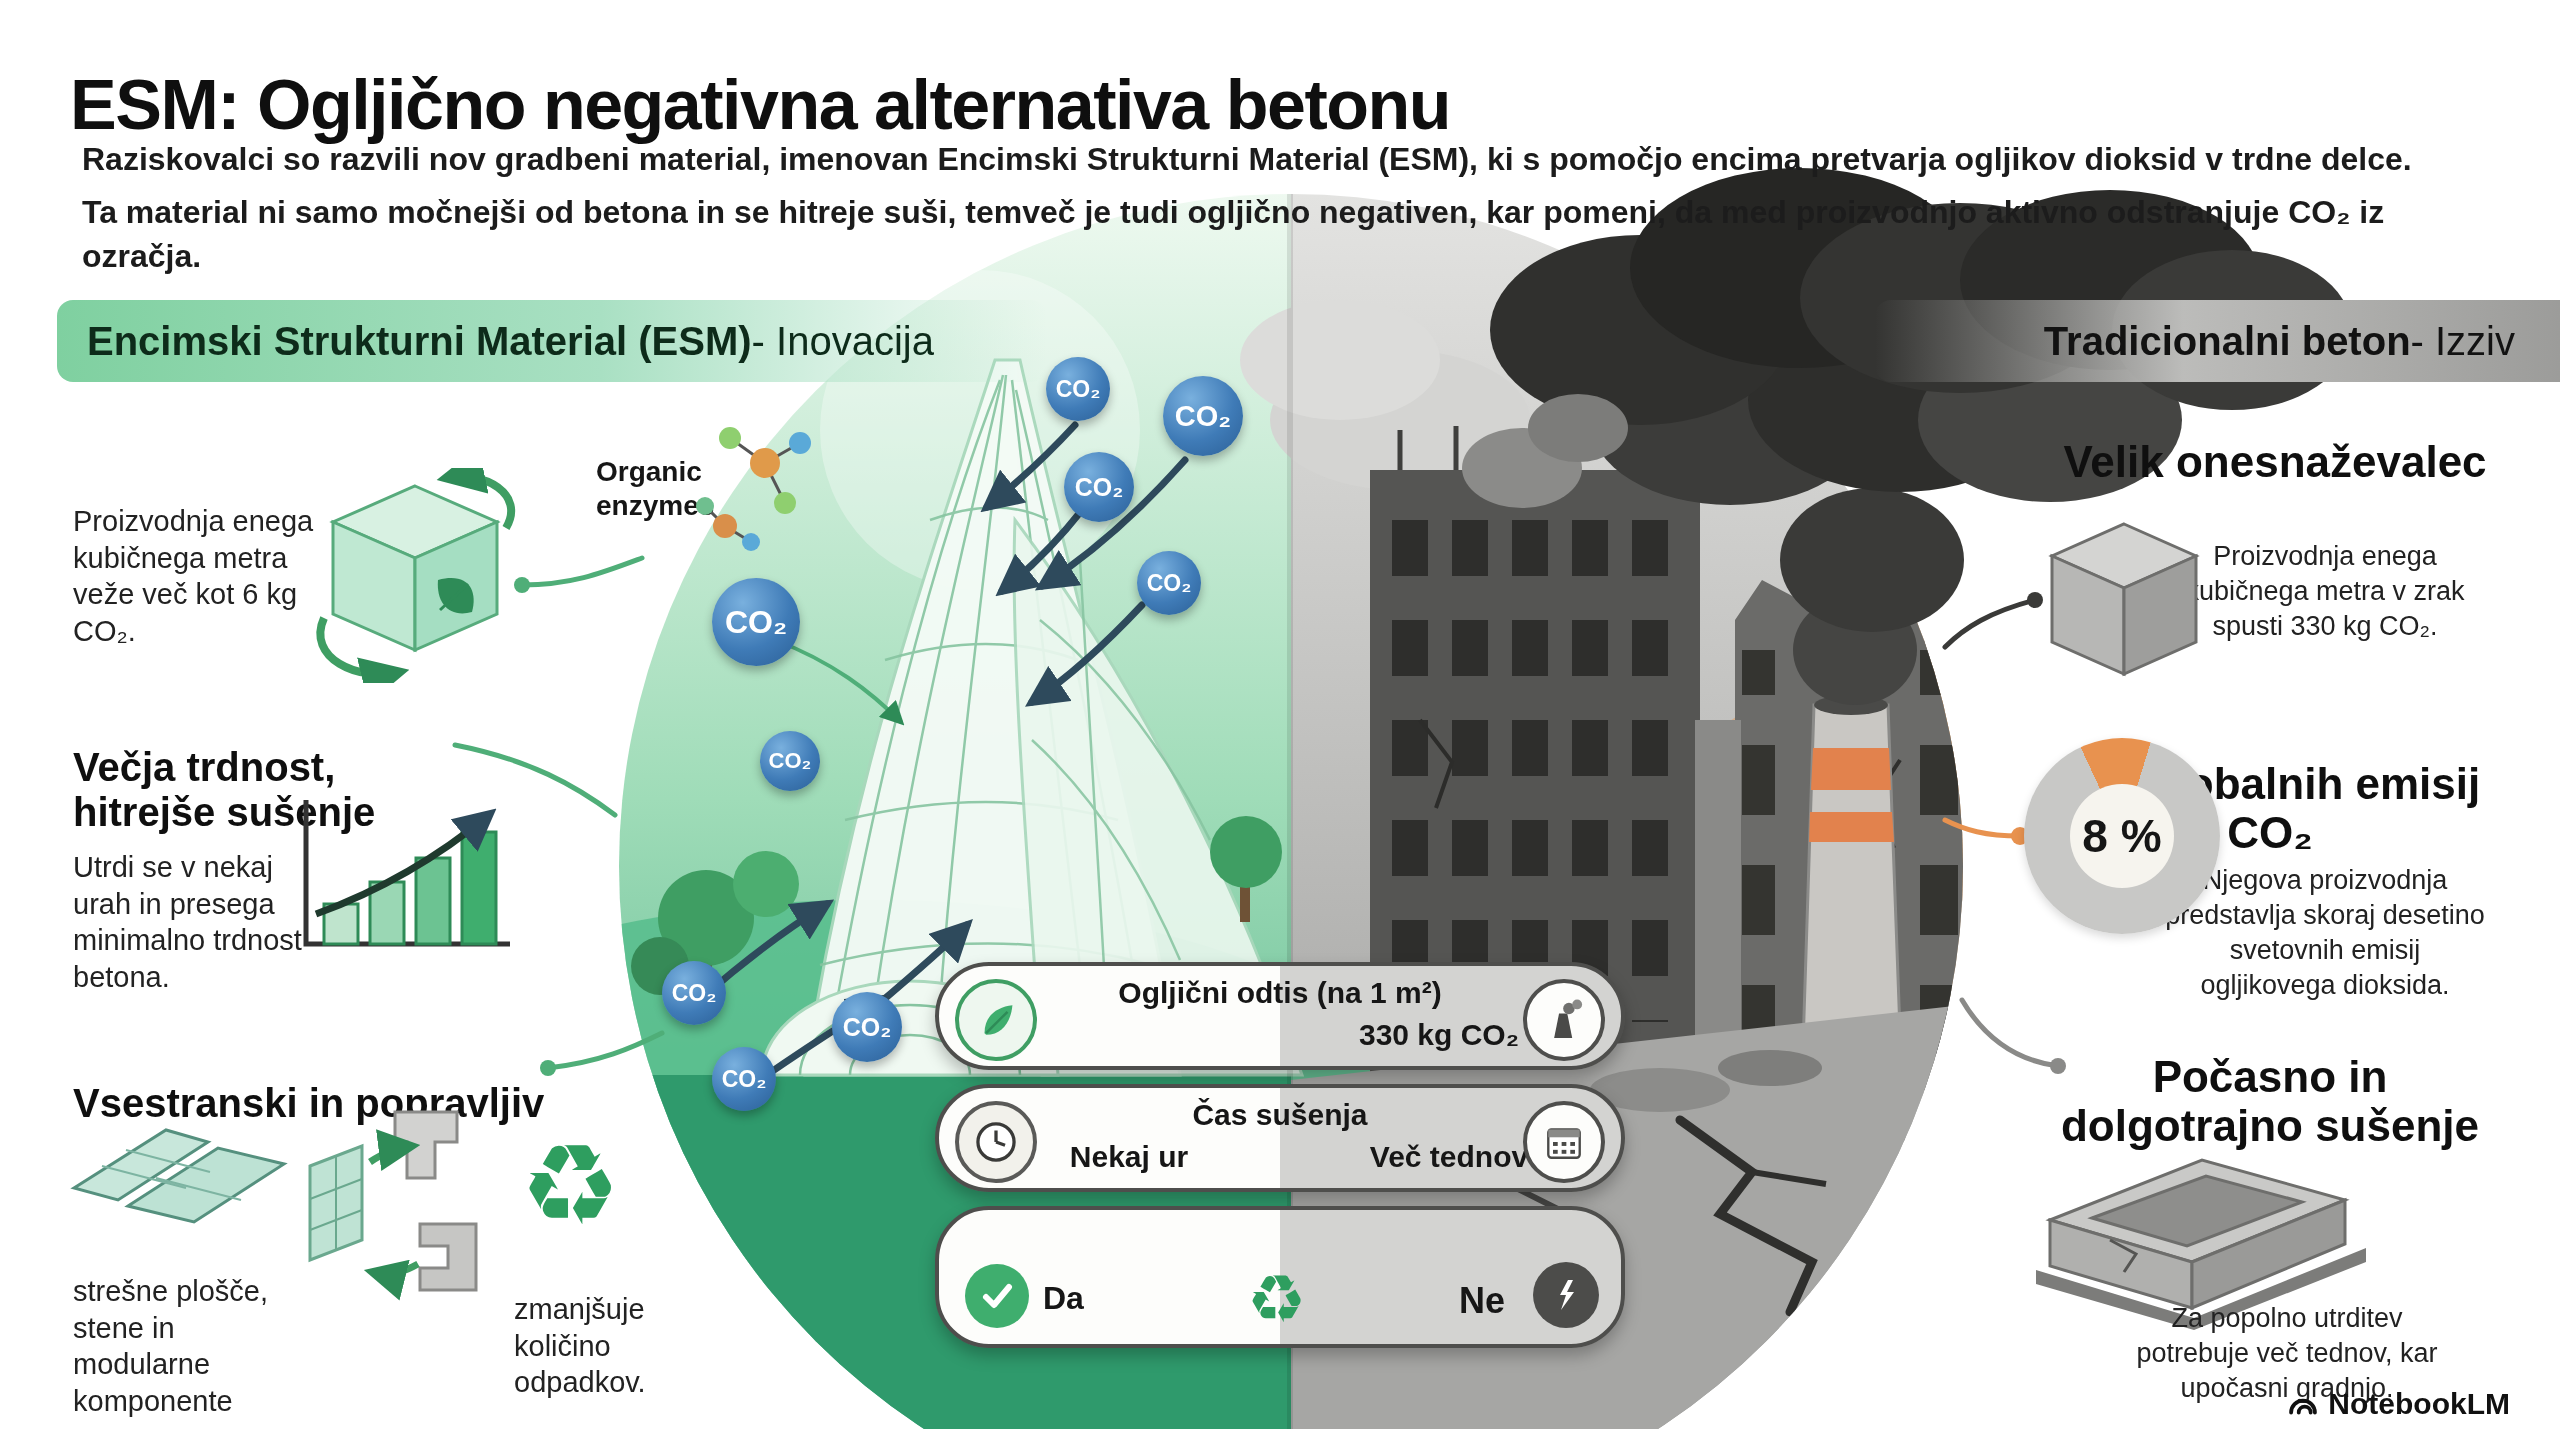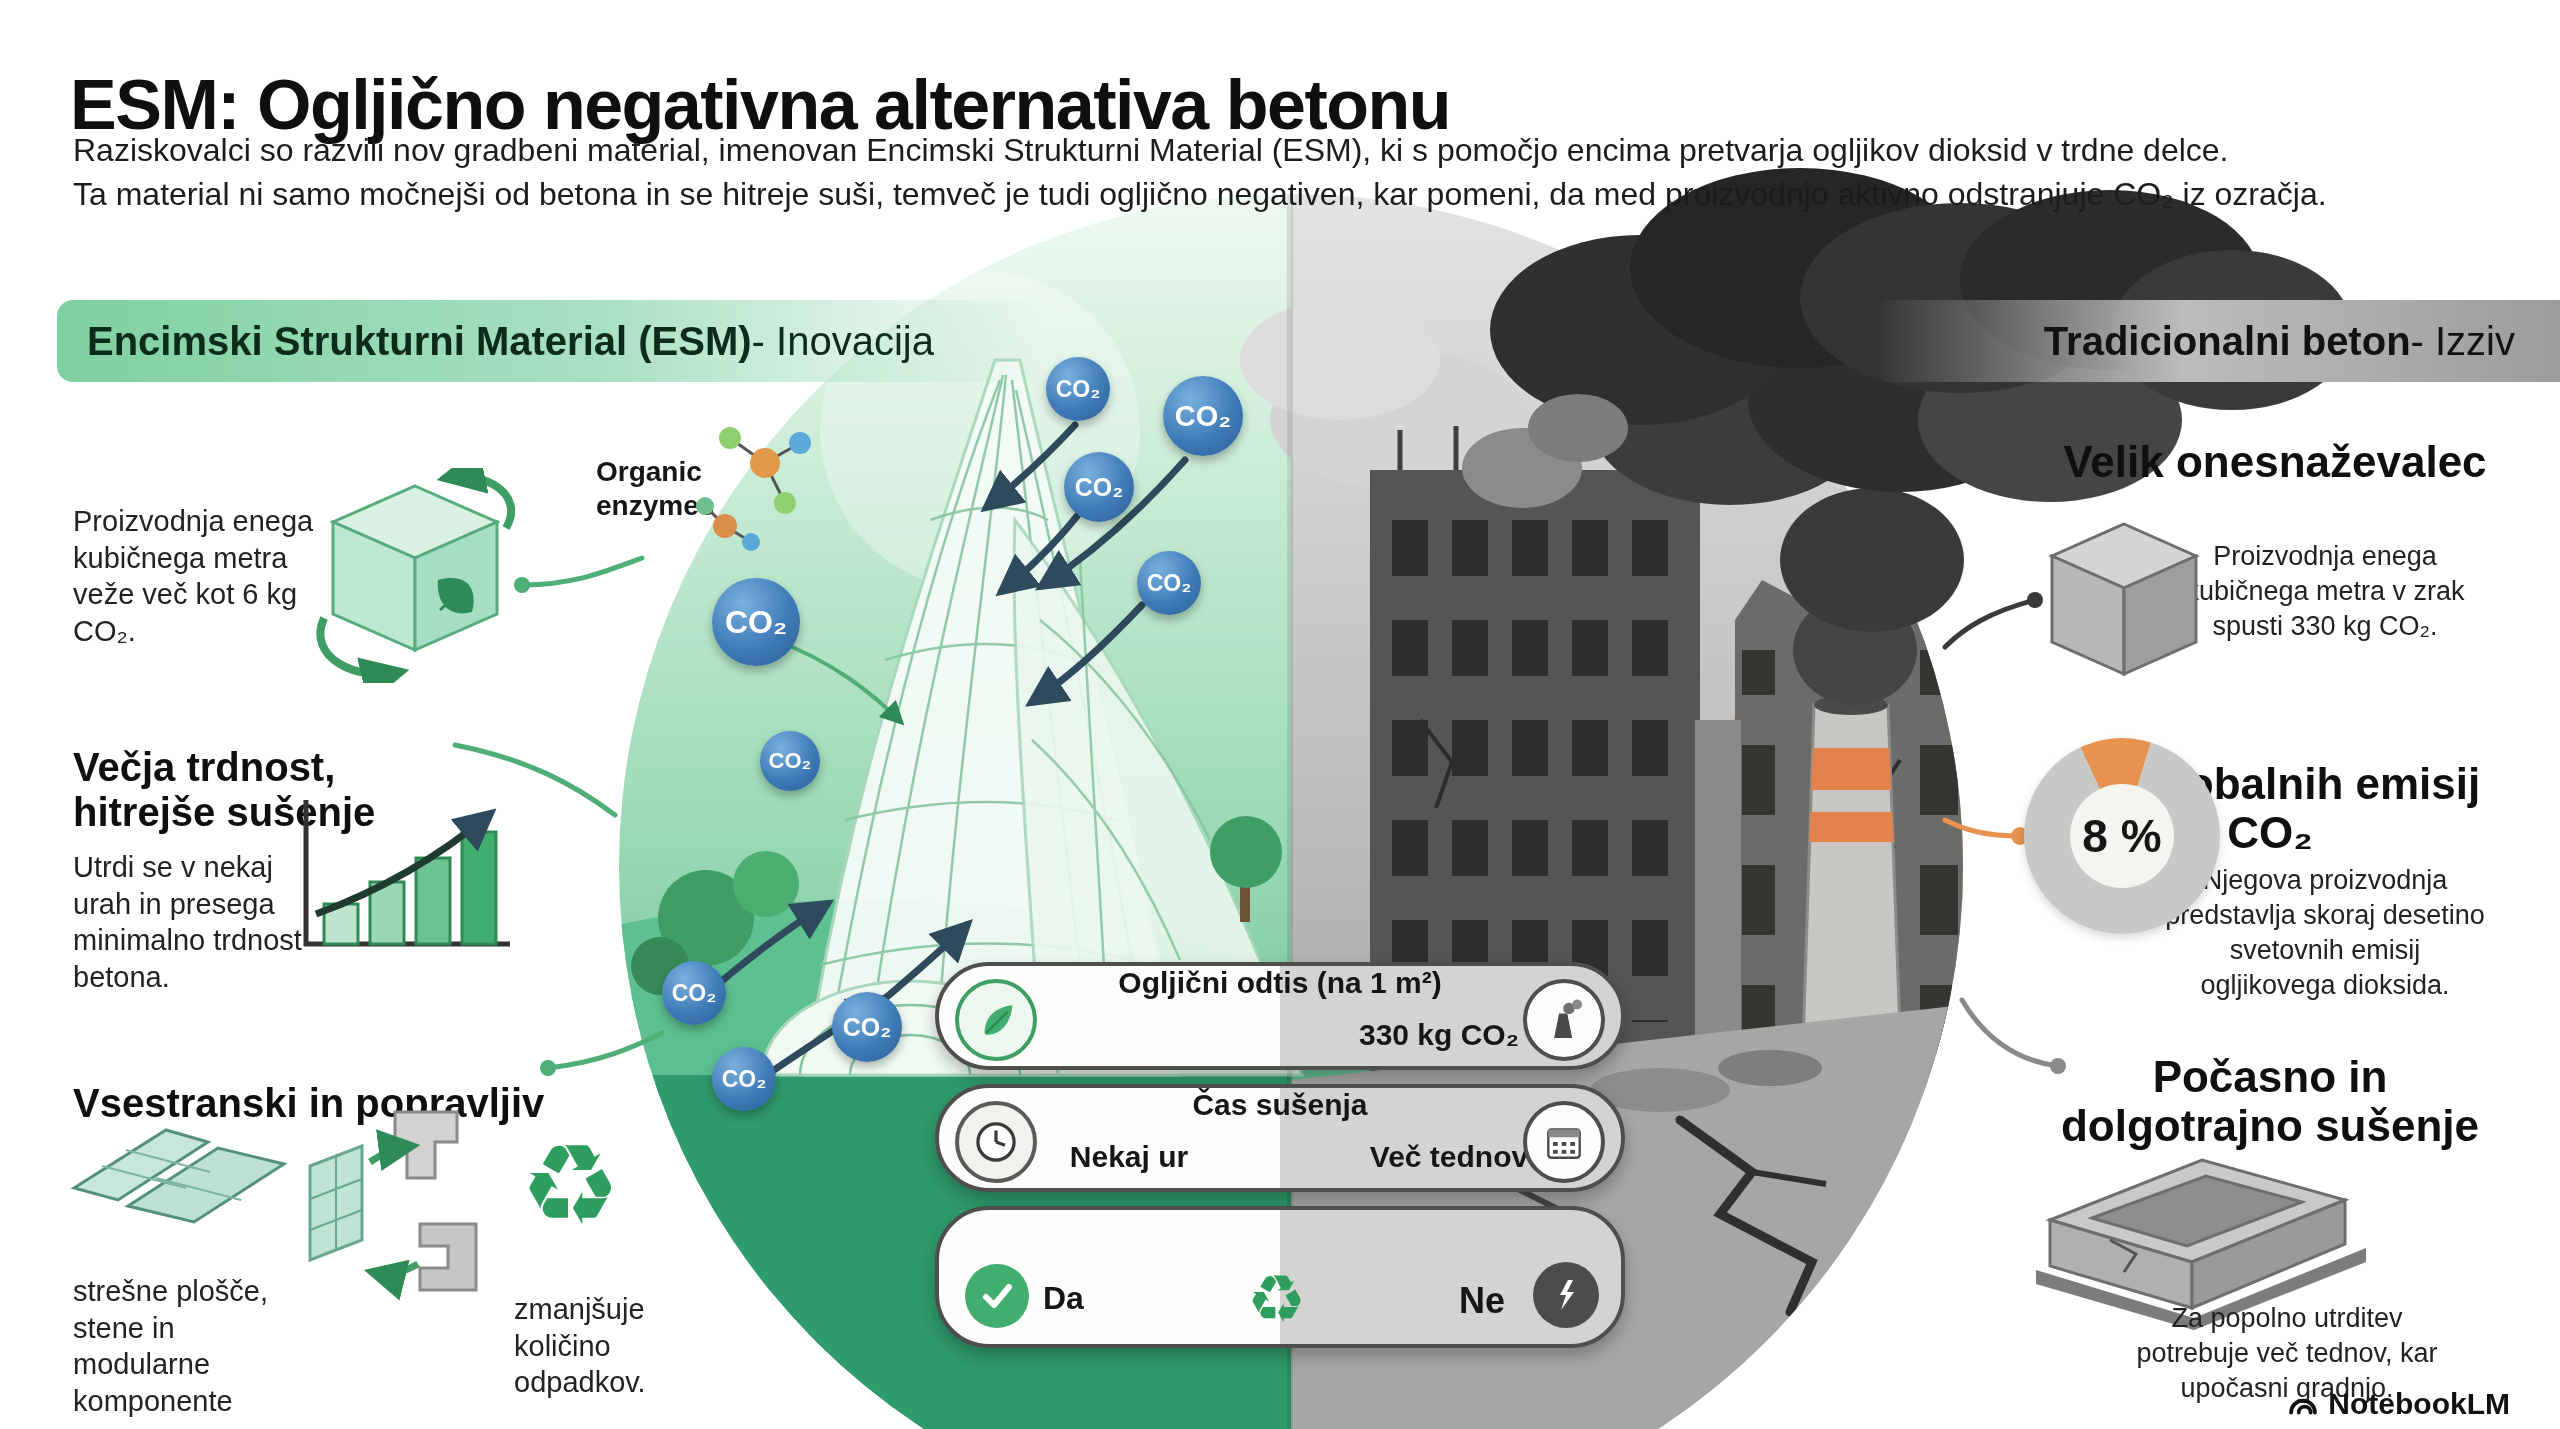--- a/index.html
+++ b/index.html
@@ -2,21 +2,21 @@
 <html><head>
 <meta charset="utf-8">
 <style>
   html,body{margin:0;padding:0;background:#e8e6e0;}
   .canvas{position:relative;width:2560px;height:1429px;background:#ffffff;overflow:hidden;
           font-family:"Liberation Sans",sans-serif;color:#161616;}
   .abs{position:absolute;}
   
   .title{left:70px;top:18px;font-size:70px;font-weight:800;letter-spacing:-1.5px;color:#0f0f0f;}
   .intro{left:73px;top:128px;width:2430px;font-size:32px;line-height:1.38;font-weight:500;color:#1c1c1c;}
-  .intro p{margin:0;}
+  .intro p{margin:9px;font-weight:bold;}
   
   .pill{top:300px;height:82px;display:flex;align-items:center;font-size:40px;border-radius:16px;}
   .pill .b{font-weight:700;}
   .pill-left{left:57px;width:960px;padding-left:30px;color:#0d2b1a;
     background:linear-gradient(90deg,#7fd0a0 0%,#a9e0c3 55%,rgba(190,230,207,0));}
   .pill-right{right:0;width:640px;justify-content:flex-end;padding-right:45px;color:#121212;
     border-radius:16px 0 0 16px;
     background:linear-gradient(270deg,#9c9c9a 0%,#bcbcba 55%,rgba(188,188,186,0));}
   
   .feat-h{font-size:40px;font-weight:800;line-height:1.12;color:#0f0f0f;}
@@ -25,21 +25,21 @@
   .rp{font-size:27px;line-height:1.3;color:#222;}
   
   .co2{position:absolute;border-radius:50%;display:flex;align-items:center;justify-content:center;
        color:#fff;font-weight:700;box-shadow:0 5px 10px rgba(0,0,0,.28);
        background:radial-gradient(circle at 35% 28%,#79b0de 0%,#3f7bb7 55%,#2b5f96 100%);}
   
   .cmp{left:935px;top:962px;width:690px;}
   .cmp-row{position:relative;border:4px solid #4e4e4c;border-radius:54px;margin-bottom:14px;
            background:linear-gradient(90deg,#fdfdfb 0 50%,#d3d3d1 50% 100%);
            box-shadow:0 8px 16px rgba(0,0,0,.25);}
-  .cmp-title{position:absolute;left:0;right:0;top:0;text-align:center;font-size:30px;font-weight:800;}
+  .cmp-title{position:absolute;left:0;right:0;top:10px;text-align:center;font-size:30px;font-weight:800;}
   .cmp-val{position:absolute;font-size:30px;font-weight:800;}
   .icon-circle{position:absolute;border-radius:50%;display:flex;align-items:center;justify-content:center;}
   .recycle-glyph{color:#2e9e5f;line-height:1;}
   
   .donut{left:2024px;top:738px;width:196px;height:196px;border-radius:50%;
          background:conic-gradient(from -25deg,#e8924f 0 42deg,#c8c8c6 42deg 360deg);
          display:flex;align-items:center;justify-content:center;box-shadow:0 4px 10px rgba(0,0,0,.15);}
   .donut::before{content:"";position:absolute;inset:46px;border-radius:50%;background:#f6f4ee;}
   .donut span{position:relative;font-size:46px;font-weight:800;}
   

